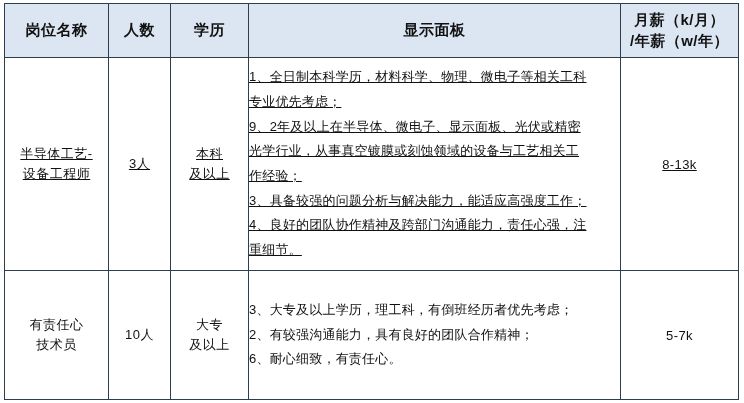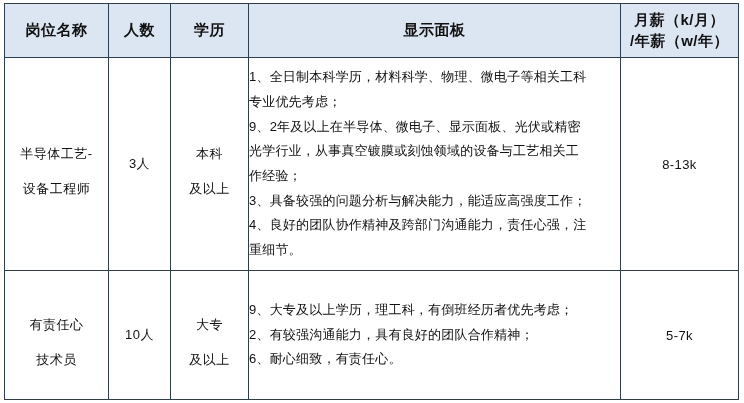--- a/index.html
+++ b/index.html
@@ -51,33 +51,32 @@
     display: block;
   }
   td.cell-center {
     text-align: center;
     font-size: 13px;
     line-height: 1.55;
     letter-spacing: 0.5px;
   }
   td.cell-center .sub-line {
     display: block;
-    margin-top: 15px;
   }
   td.cell-req {
     text-align: left;
     font-size: 13px;
     line-height: 1.9;
     padding: 10px 14px 10px 12px;
     letter-spacing: 0.2px;
   }
   td.cell-req .req-line {
     display: block;
   }
-  tr.row-1 td { height: 212px; }
+  tr.row-1 td { height: 212px; text-decoration: underline; }
   tr.row-2 td { height: 128px; }
   td.cell-salary {
     text-align: center;
     font-size: 13px;
     letter-spacing: 0.4px;
   }
 </style>
 </head>
 <body>
 
@@ -137,21 +136,21 @@
         <td class="cell-center">
           <span class="sub-line">有责任心</span>
           <span class="sub-line">技术员</span>
         </td>
         <td class="cell-center">10人</td>
         <td class="cell-center">
           <span class="sub-line">大专</span>
           <span class="sub-line">及以上</span>
         </td>
         <td class="cell-req">
-          <span class="req-line">9、大专及以上学历，理工科，有倒班经历者优先考虑；</span>
+          <span class="req-line">3、大专及以上学历，理工科，有倒班经历者优先考虑；</span>
           <span class="req-line">2、有较强沟通能力，具有良好的团队合作精神；</span>
           <span class="req-line">6、耐心细致，有责任心。</span>
         </td>
         <td class="cell-salary">5-7k</td>
       </tr>
     </tbody>
   </table>
 </div>
 
 </body></html>

